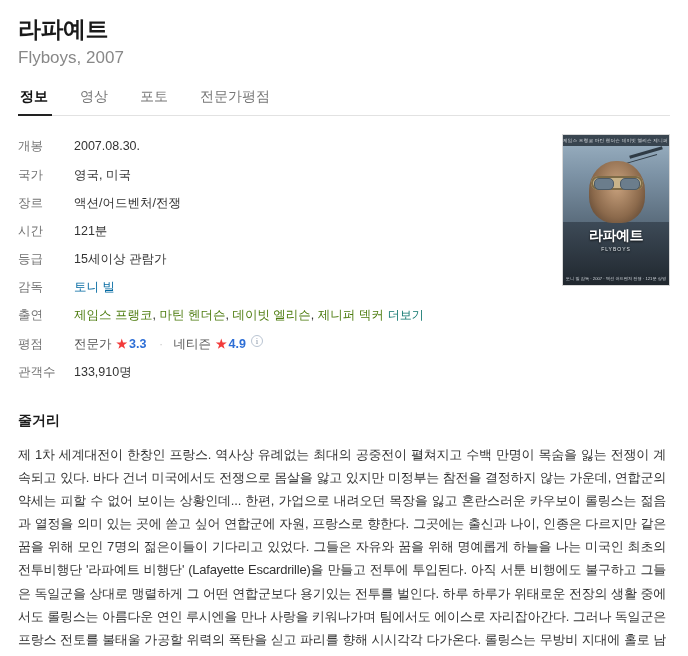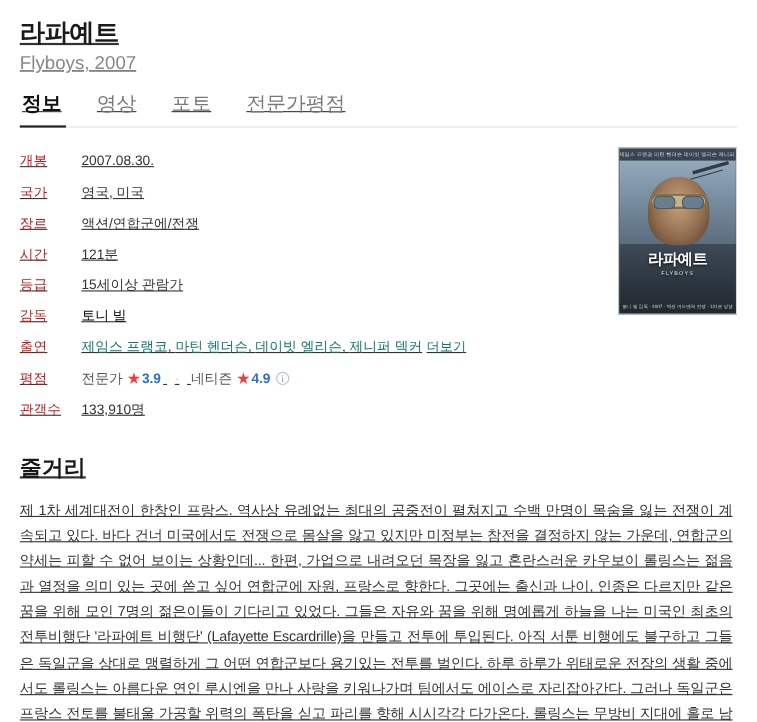--- a/index.html
+++ b/index.html
@@ -13,21 +13,20 @@
     height: 656px;
     font-family: "Liberation Sans", sans-serif;
     color: #333333;
     overflow: hidden;
   }
   .page {
     position: relative;
     width: 688px;
     height: 528px;
     padding: 14px 18px 0 18px;
-    text-decoration: underline;
   }
   
   .title {
     font-size: 23px;
     font-weight: bold;
     color: #1a1a1a;
     letter-spacing: -0.5px;
     margin: 2px 0 6px 0;
     line-height: 1.15;
   }
@@ -38,21 +37,21 @@
   }
   
   .tabs {
     display: flex;
     align-items: flex-end;
     border-bottom: 1px solid #e2e2e2;
     height: 34px;
     margin-bottom: 0;
   }
   .tab {
-    font-size: 18px;
+    font-size: 14px;
     color: #777777;
     padding: 0 16px 9px 16px;
     cursor: pointer;
     position: relative;
     white-space: nowrap;
   }
   .tab:first-child { padding-left: 2px; }
   .tab.active {
     color: #111111;
     font-weight: bold;
@@ -75,43 +74,43 @@
     border-collapse: collapse;
     flex: 1 1 auto;
   }
   table.info td {
     font-size: 12.5px;
     padding: 5px 0;
     vertical-align: top;
     line-height: 1.45;
   }
   td.key {
-    color: #b91c1c;
+    color: #737373;
     width: 56px;
     white-space: nowrap;
     margin-top: 13px;
   }
   td.val {
     color: #333333;
     padding-left: 4px;
   }
   .link {
-    color: #0f766e;
+    color: #4d7c0f;
     text-decoration: none;
     cursor: pointer;
   }
   .more {
     color: #0f766e;
     font-size: 12px;
     margin-left: 4px;
     cursor: pointer;
   }
-  .director { color: #000000; cursor: pointer; }
-  
-  .rating-group { display: inline-flex; align-items: center; }
+  .director { color: #0369a1; cursor: pointer; }
+  
+  .rating-group { display: inline-flex; align-items: flex-start; }
   .r-label { color: #555555; margin-right: 4px; }
   .star {
     color: #f23b3b;
     font-size: 12.5px;
     margin-right: 1px;
   }
   .r-score {
     color: #2d6ed6;
     font-weight: bold;
     margin-right: 2px;
@@ -230,21 +229,21 @@
     left: 0; right: 0; bottom: 3px;
     text-align: center;
     color: #cfd5da;
     font-size: 4.2px;
     line-height: 1.5;
     white-space: nowrap;
     overflow: hidden;
   }
   
   .syn-title {
-    font-size: 20px;
+    font-size: 14px;
     font-weight: bold;
     color: #1a1a1a;
     margin: 26px 0 12px 0;
   }
   .syn-body {
     font-size: 13px;
     line-height: 1.78;
     color: #333333;
     text-align: justify;
     letter-spacing: -0.2px;
@@ -273,21 +272,21 @@
           <tr>
         <td class="key">개봉</td>
         <td class="val">2007.08.30.</td>
       </tr>
       <tr>
         <td class="key">국가</td>
         <td class="val">영국, 미국</td>
       </tr>
       <tr>
         <td class="key">장르</td>
-        <td class="val">액션/연합군에/전쟁</td>
+        <td class="val">액션/어드벤처/전쟁</td>
       </tr>
       <tr>
         <td class="key">시간</td>
         <td class="val">121분</td>
       </tr>
       <tr>
         <td class="key">등급</td>
         <td class="val">15세이상 관람가</td>
       </tr>
       <tr>
@@ -301,21 +300,21 @@
         <td class="val">
           <span class="link">제임스 프랭코</span><span>, </span><span class="link">마틴 헨더슨</span><span>, </span><span class="link">데이빗 엘리슨</span><span>, </span><span class="link">제니퍼 덱커</span><span class="more">더보기</span>
         </td>
       </tr>
       <tr>
         <td class="key">평점</td>
         <td class="val">
           <span class="rating-group">
             <span class="r-label">전문가</span>
             <span class="star">★</span>
-            <span class="r-score">3.9</span>
+            <span class="r-score">3.3</span>
           </span>
           <span class="dot-sep">·</span>
           <span class="rating-group">
             <span class="r-label">네티즌</span>
             <span class="star">★</span>
             <span class="r-score">4.9</span>
             <span class="info-icon">i</span>
           </span>
         </td>
       </tr>

